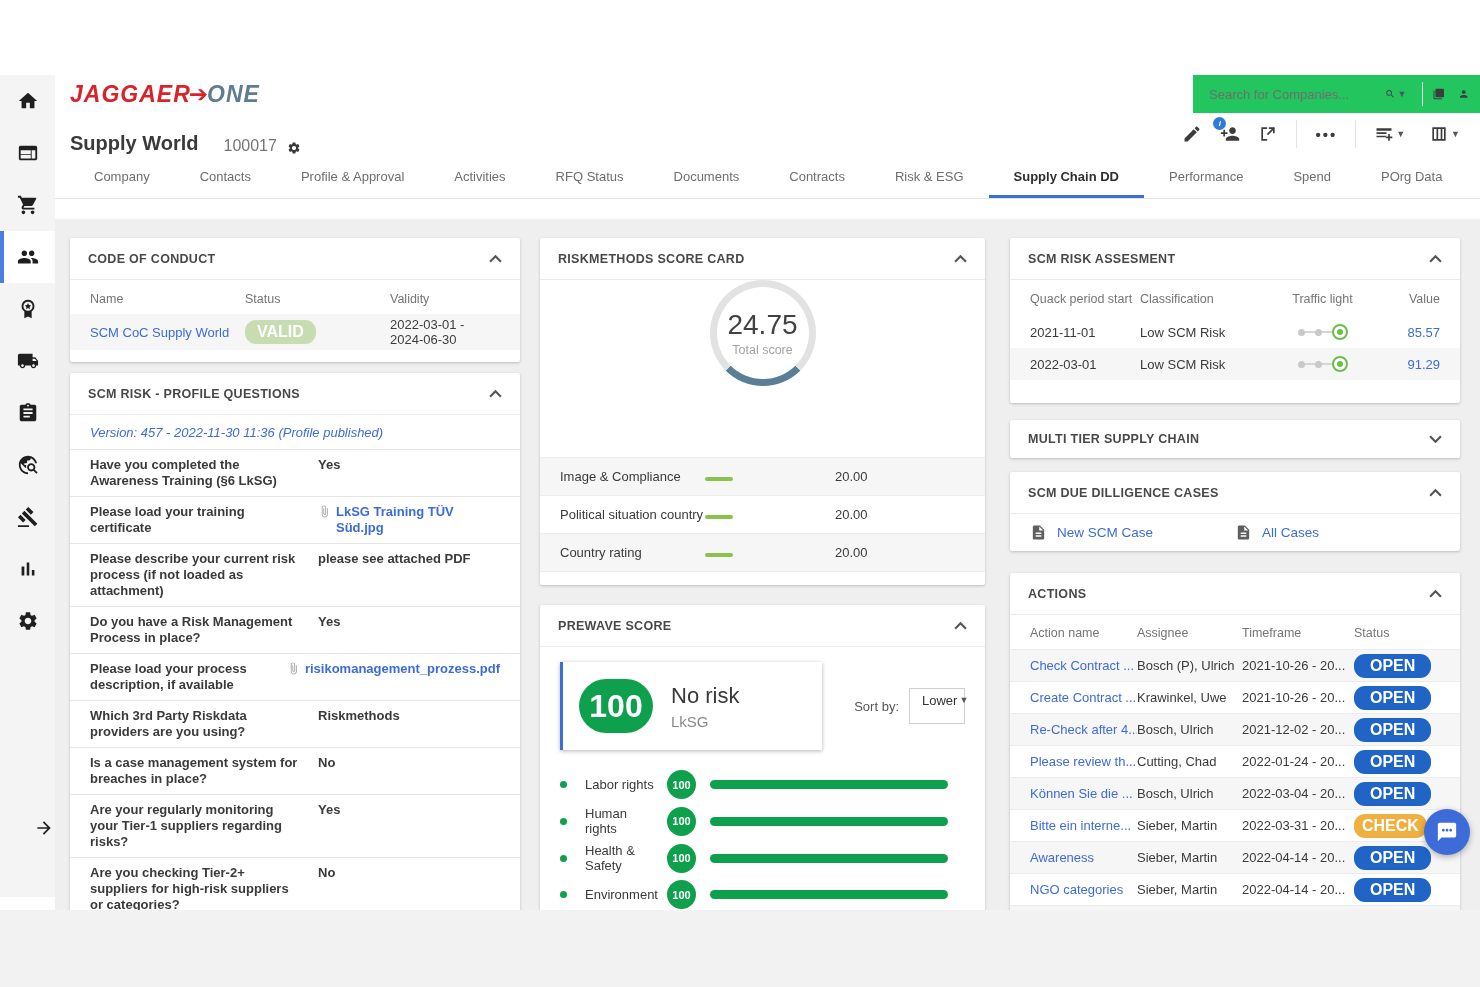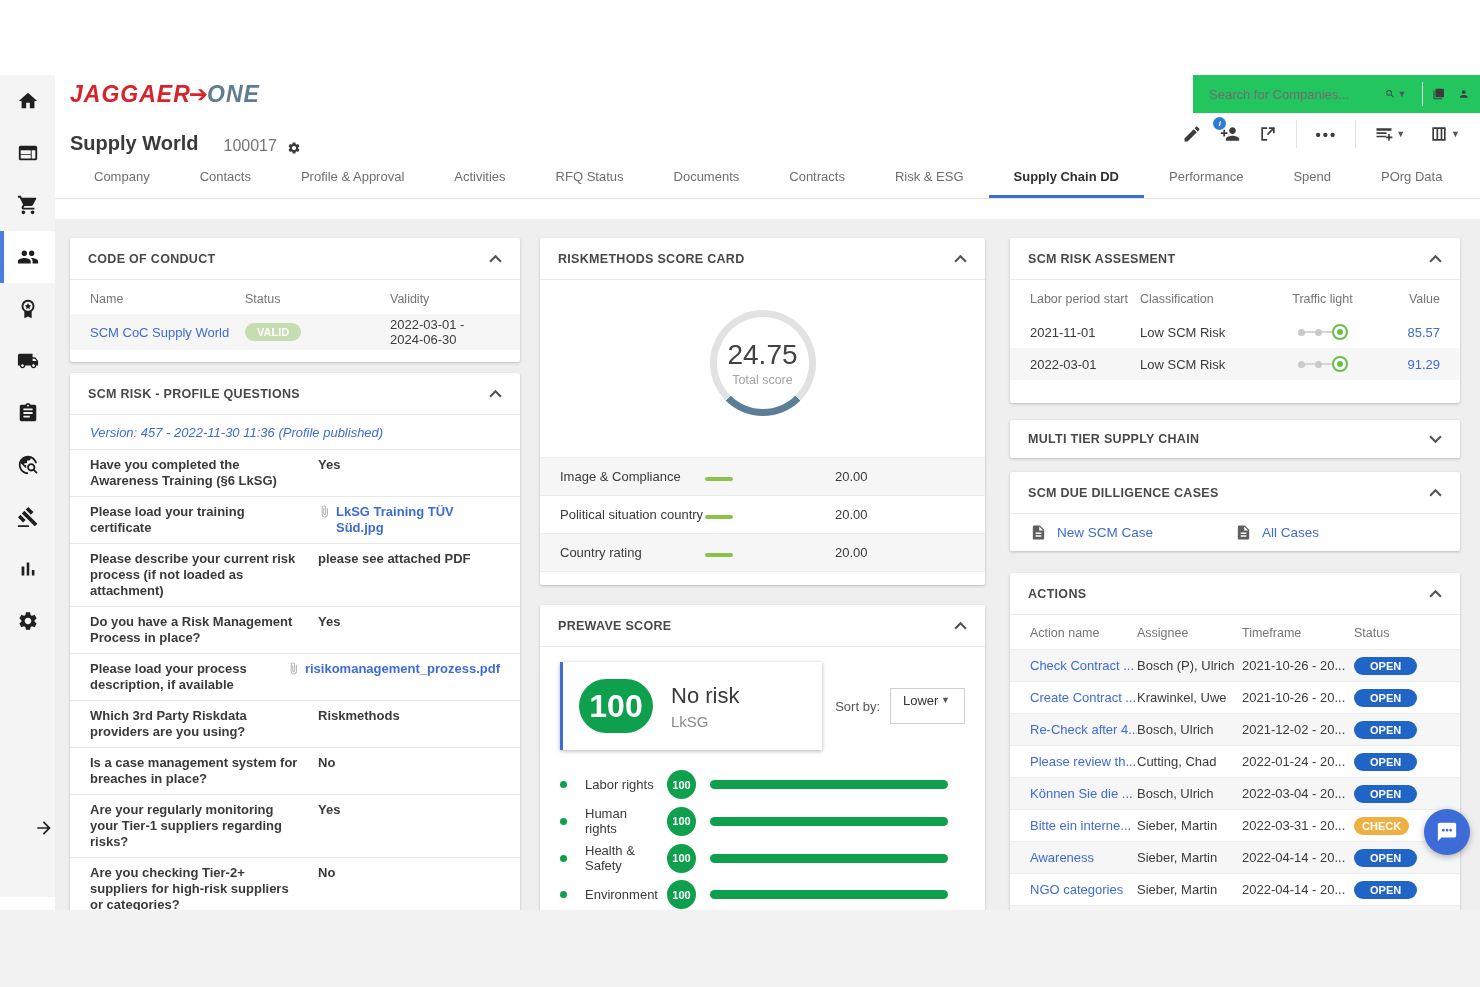--- a/index.html
+++ b/index.html
@@ -55,55 +55,55 @@
   .chev { background:none; border:none; cursor:pointer; color:#555; display:flex; }
   .chev svg { width:13px; height:9px; }
 
   .link { color:#3d6bd8; text-decoration:none; cursor:pointer; }
 
   
   .coc-cols, .coc-row { display:flex; align-items:center; padding:0 20px; }
   .coc-cols { height:30px; font-size:12.5px; color:#757575; margin-top:4px; }
   .coc-row { height:36px; background:#f6f6f6; font-size:13px; }
   .coc-c1 { width:155px; } .coc-c2 { width:145px; } .coc-c3 { flex:1; }
-  .pill { display:inline-block; padding:3px 12px; border-radius:11px; font-size:11px; font-weight:700; color:#fff; }
+  .pill { display:inline-block; padding:3px 12px; border-radius:11px; font-size:16px; font-weight:700; color:#fff; }
   .pill.valid { background:#c8dcb1; }
 
   
   .pq-version { padding:10px 20px 9px; font-size:13px; border-bottom:1px solid #e6e6e6;font-style:italic; }
   .pq-row { display:flex; padding:7px 20px; border-bottom:1px solid #e6e6e6; font-size:13px; line-height:16px; }
   .pq-row:last-child { border-bottom:none; }
   .pq-q { width:228px; font-weight:700; color:#3a3a3a; padding-right:14px; }
   .pq-a { flex:1; font-weight:700; color:#3a3a3a; display:flex; align-items:flex-start; gap:5px; }
   .pq-a .link { font-weight:700; }
   .clip { width:13px; height:13px; color:#9e9e9e; flex:none; margin-top:1px; }
 
   
-  .donut-wrap { height:165px; display:flex; flex-direction:column; align-items:center; justify-content:center; }
+  .donut-wrap { height:165px; display:flex; flex-direction:column; align-items:center; justify-content:flex-start; }
   .donut { width:106px; height:106px; border-radius:50%; background:conic-gradient(from 135.5deg, #5b7e97 0 89deg, #e2e2e2 89deg 360deg); display:flex; align-items:center; justify-content:center; }
   .donut-inner { width:92px; height:92px; border-radius:50%; background:#fff; display:flex; flex-direction:column; align-items:center; justify-content:center; }
   .donut-score { font-size:28px; color:#424242; }
   .donut-label { font-size:12.5px; color:#a3a3a3; margin-top:2px; }
   .rm-table { margin-top:12px; }
   .rm-row { display:flex; align-items:center; min-height:38px; padding:6px 20px; font-size:13px; color:#3a3a3a; border-top:1px solid #ececec; }
   .rm-row:nth-child(odd) { background:#f6f6f6; }
   .rm-label { width:145px; line-height:16px; }
   .rm-dash { width:130px; }
   .rm-dash span { display:inline-block; width:28px; height:4px; border-radius:2px; background:#8bc34a; }
   .rm-value { flex:1; }
 
   
   .pw-top { display:flex; padding:15px 20px 0; }
   .pw-scorebox { width:262px; height:88px; background:#fff; border-left:3px solid #3b6fd6; box-shadow:0 1px 4px rgba(0,0,0,.3); display:flex; align-items:center; padding:0 16px; gap:18px; }
   .pw-bigbadge { width:74px; height:54px; background:#0fa04e; border-radius:27px; color:#fff; font-size:32px; font-weight:700; display:flex; align-items:center; justify-content:center; }
   .pw-risk { font-size:22px; color:#3a3a3a; }
   .pw-scope { font-size:15px; color:#8a8a8a; margin-top:4px; }
   .pw-sort { margin-left:auto; display:flex; align-items:center; gap:10px; }
   .pw-sort-label { font-size:13px; color:#555; }
-  .pw-select { width:75px; height:36px; border:1px solid #cfcfcf; background:#fff; display:flex; align-items:center; justify-content:space-between; padding:0 8px 12px 12px; font-size:13px; color:#333; cursor:pointer; }
+  .pw-select { width:56px; height:36px; border:1px solid #cfcfcf; background:#fff; display:flex; align-items:center; justify-content:space-between; padding:0 8px 12px 12px; font-size:13px; color:#333; cursor:pointer; }
   .pw-rows { padding:20px 20px 0; display:flex; flex-direction:column; gap:7px; }
   .pw-row { display:flex; align-items:center; min-height:28px; }
   .pw-dot { width:7px; height:7px; border-radius:50%; background:#0fa04e; margin-right:18px; flex:none; }
   .pw-cat { width:72px; font-size:13px; color:#3a3a3a; line-height:15px; }
   .pw-badge { width:29px; height:29px; border-radius:50%; background:#0fa04e; color:#fff; font-size:11px; font-weight:700; display:flex; align-items:center; justify-content:center; margin:0 14px 0 10px; flex:none; }
   .pw-bar { height:9px; width:238px; border-radius:5px; background:#0fa04e; }
 
   
   .as-cols, .as-row { display:flex; align-items:center; padding:0 20px; font-size:13px; }
   .as-cols { height:34px; color:#757575; font-size:12.5px; margin-top:2px; }
@@ -462,21 +462,21 @@
     <section class="card" style="left:955px; top:19px; width:450px; height:165px;">
       <div class="card-head">
         <span class="card-title">SCM RISK ASSESMENT</span>
         <button class="chev">
             <svg viewBox="0 0 12 8" fill="none" stroke="currentColor" stroke-width="2">
               <path d="M1 7l5-5 5 5"></path>
             </svg>
           </button>
       </div>
       <div class="as-cols">
-        <span class="as-c1">Labor period start</span>
+        <span class="as-c1">Quack period start</span>
         <span class="as-c2">Classification</span>
         <span class="as-c3">Traffic light</span>
         <span class="as-c4">Value</span>
       </div>
       <div>
         <div class="as-row" style="background:#fff;">
           <span class="as-c1">2021-11-01</span>
           <span class="as-c2">Low SCM Risk</span>
           <span class="as-c3">
               <span class="tl">

